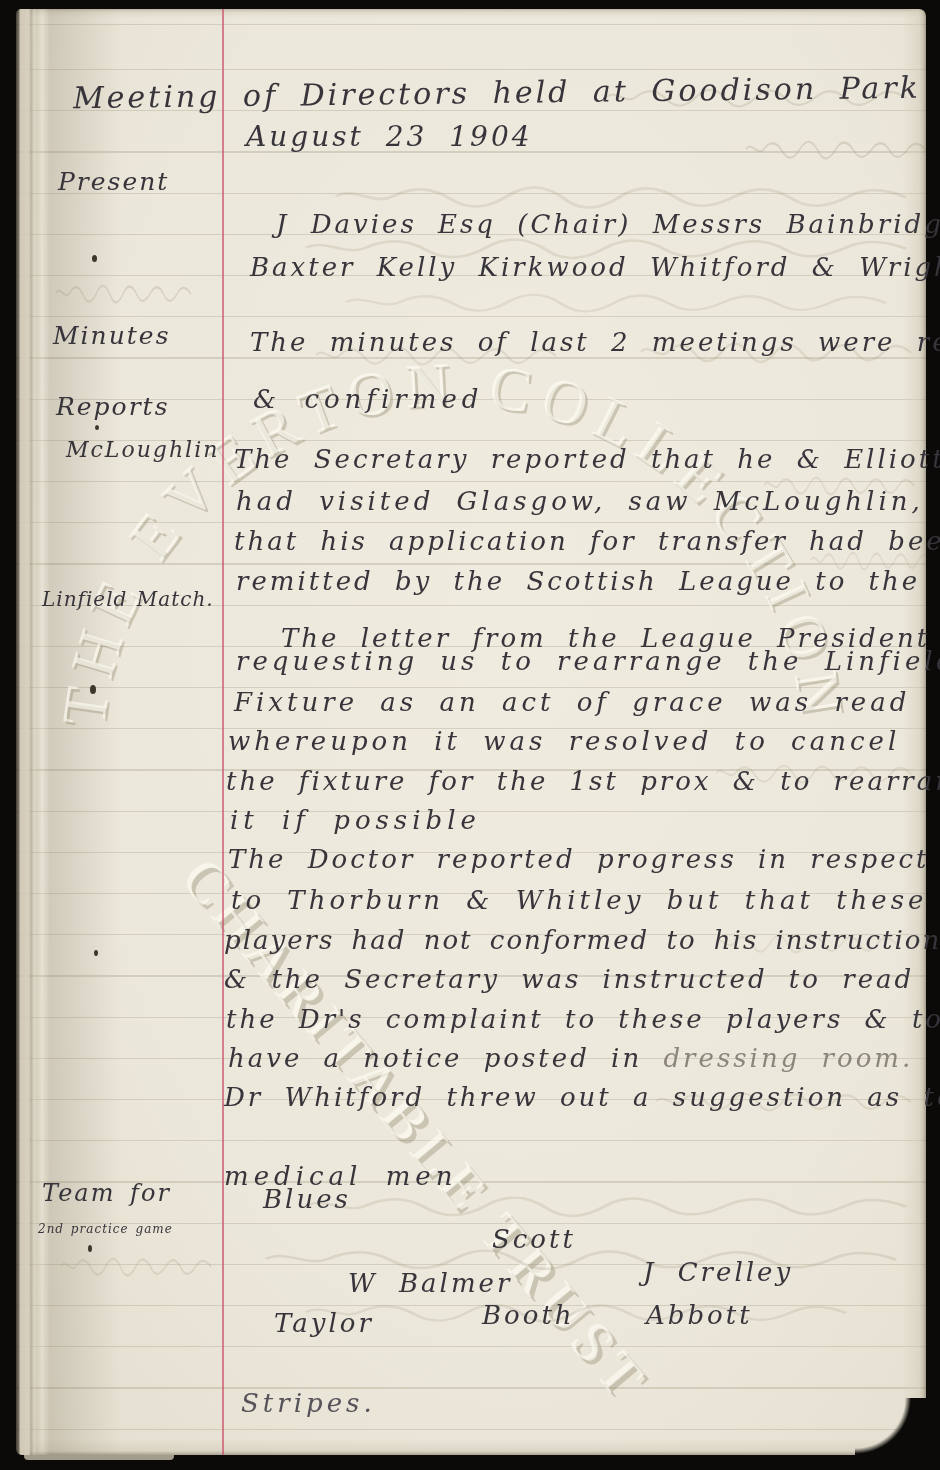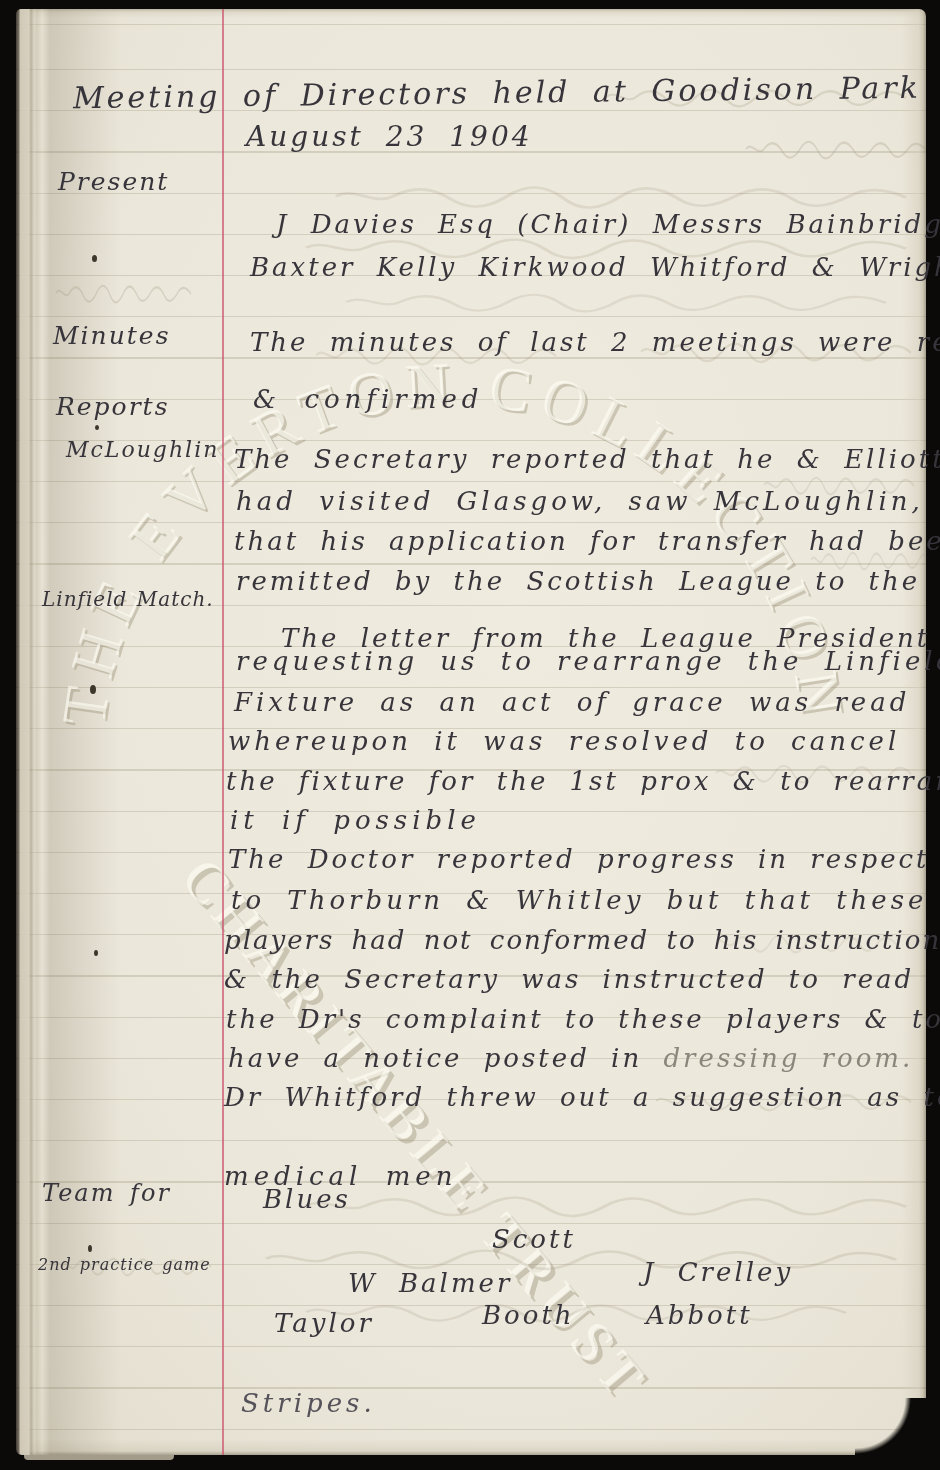--- a/index.html
+++ b/index.html
@@ -109,21 +109,21 @@
 
   <div class="hw" style="left:57px;top:69px;font-size:30px;transform:rotate(-.7deg);">Meeting of Directors held at Goodison Park</div>
   <div class="hw" style="left:230px;top:114px;font-size:28px;">August 23 1904</div>
 
   <div class="hw margin-label" style="left:42px;top:160px;font-size:25px;">Present</div>
   <div class="hw margin-label" style="left:37px;top:314px;font-size:25px;">Minutes</div>
   <div class="hw margin-label" style="left:40px;top:385px;font-size:25px;">Reports</div>
   <div class="hw margin-label" style="left:50px;top:430px;font-size:22px;">McLoughlin</div>
   <div class="hw margin-label" style="left:26px;top:580px;font-size:20px;letter-spacing:1px;word-spacing:2px;">Linfield Match.</div>
   <div class="hw margin-label" style="left:26px;top:1172px;font-size:24px;">Team for</div>
-  <div class="hw margin-label" style="left:22px;top:1248px;font-size:16px;letter-spacing:1px;word-spacing:2px;">2nd practice game</div>
+  <div class="hw margin-label" style="left:22px;top:1214px;font-size:12px;letter-spacing:1px;word-spacing:2px;">2nd practice game</div>
 
   <div class="hw" style="left:260px;top:202px;">J Davies Esq (Chair) Messrs Bainbridge</div>
   <div class="hw" style="left:234px;top:245px;">Baxter Kelly Kirkwood Whitford &amp; Wright</div>
   <div class="hw" style="left:234px;top:320px;">The minutes of last 2 meetings were read</div>
   <div class="hw" style="left:237px;top:364px;letter-spacing:5px;margin-top:13px;">&amp; confirmed</div>
   <div class="hw" style="left:218px;top:437px;">The Secretary reported that he &amp; Elliott</div>
   <div class="hw" style="left:220px;top:479px;letter-spacing:4px;">had visited Glasgow, saw McLoughlin,</div>
   <div class="hw" style="left:218px;top:519px;">that his application for transfer had been</div>
   <div class="hw" style="left:220px;top:559px;">remitted by the Scottish League to the F.A.</div>
   <div class="hw" style="left:265px;top:616px;">The letter from the League President</div>

